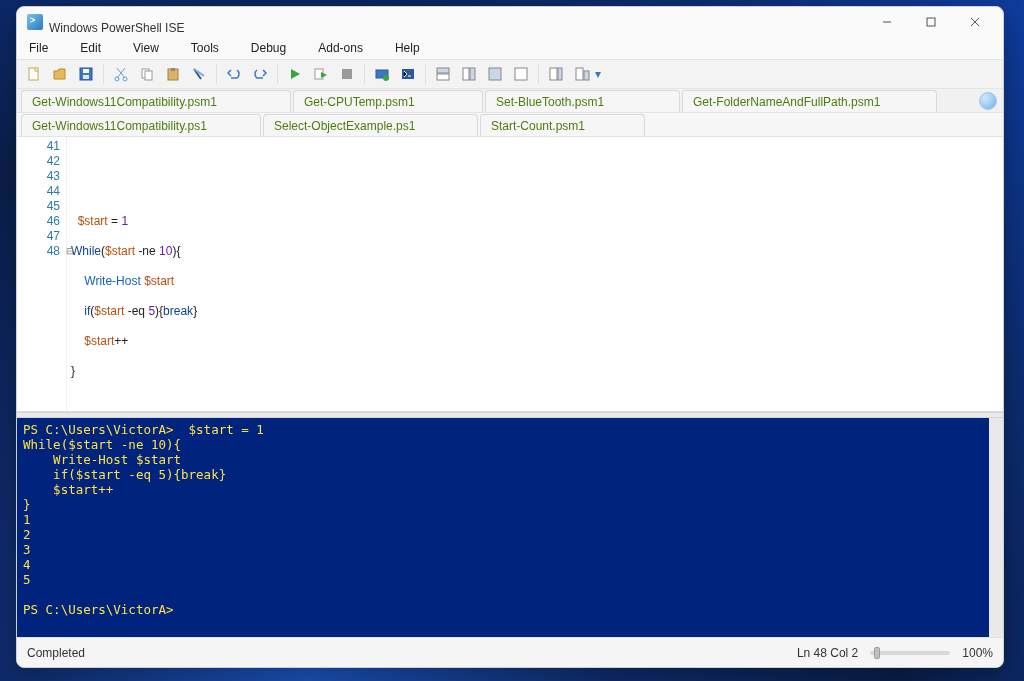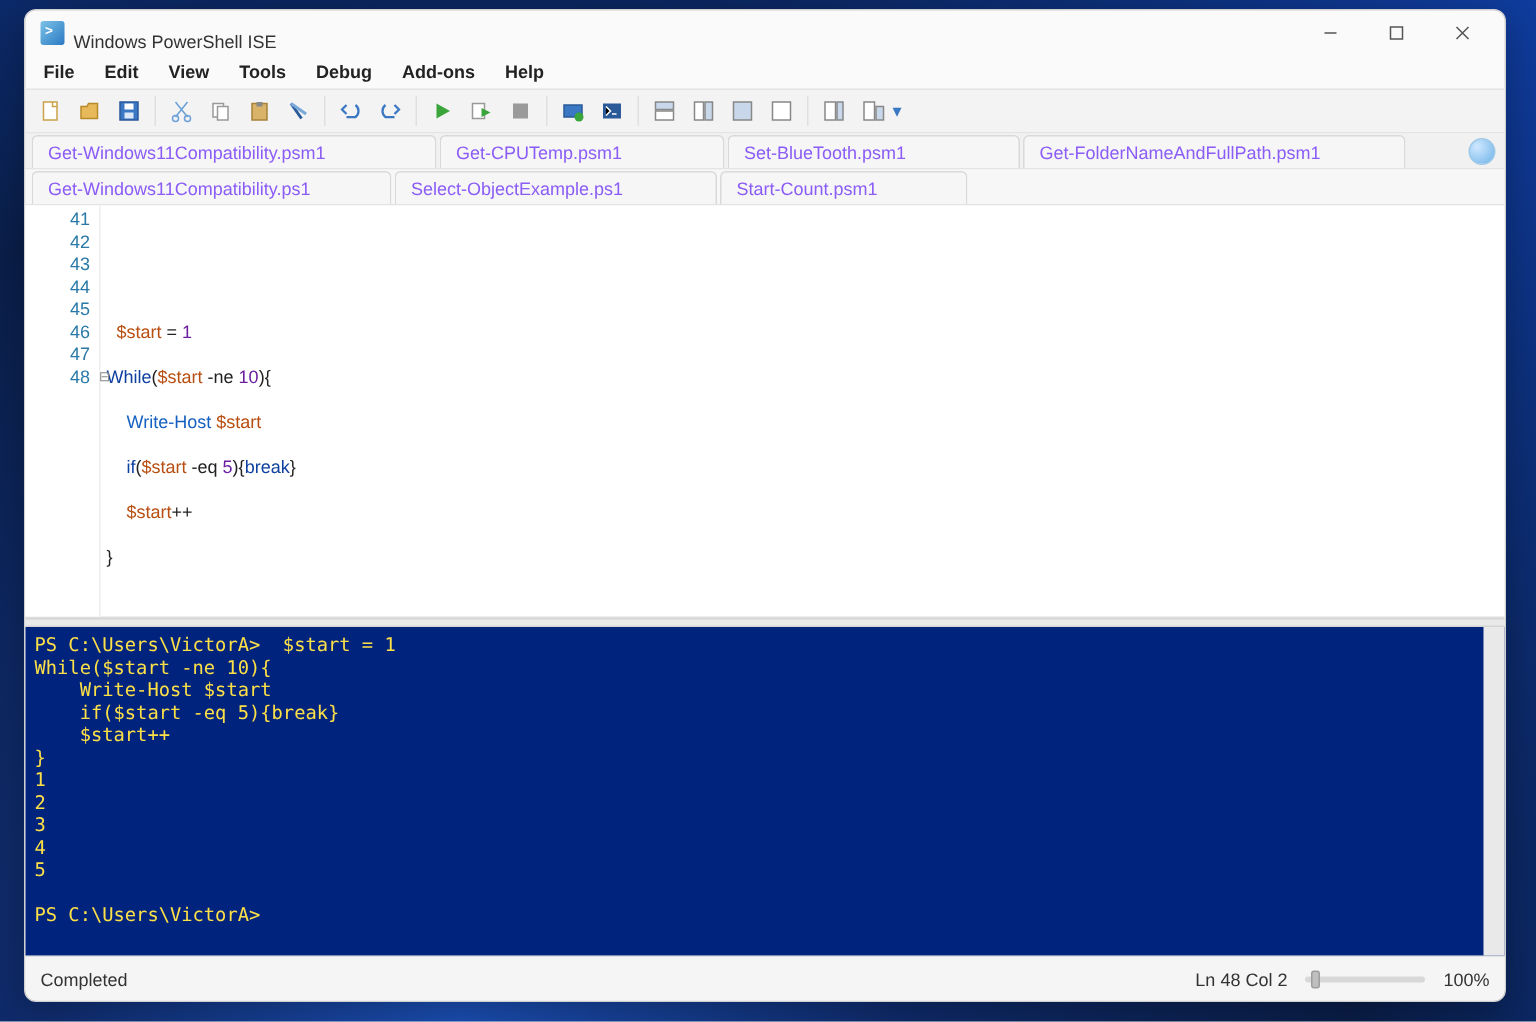--- a/index.html
+++ b/index.html
@@ -16,32 +16,32 @@
   
   .titlebar { height: 30px; display: flex; align-items: center; padding: 0 6px; }
   .appicon { width: 16px; height: 16px; margin: 0 6px 0 4px; background: linear-gradient(135deg,#7cc3e8,#2a78c2); border-radius: 2px; position: relative; }
   .appicon::after { content:">"; color:#fff; font-size:9px; position:absolute; left:3px; top:1px; font-weight:bold; }
   .title { flex: 0 0 auto; color: #333; margin-top: 12px; }
   .titlespacer { flex: 1; }
   .winbtn { width: 44px; height: 30px; display: flex; align-items: center; justify-content: center; color: #666; }
   .winbtn svg { width: 10px; height: 10px; }
 
   
-  .menubar { height: 22px; display: flex; align-items: center; padding: 0 4px; gap: 4px; font-weight: bold; }
+  .menubar { height: 22px; display: flex; align-items: center; padding: 0 4px; gap: 16px; }
   .menuitem { padding: 2px 8px; color: #222; }
 
   
   .toolbar { height: 30px; display: flex; align-items: center; padding: 2px 6px; gap: 4px; background: #f3f3f3; border-top: 1px solid #e4e4e4; border-bottom: 1px solid #e4e4e4; }
   .tbtn { width: 22px; height: 22px; display:flex; align-items:center; justify-content:center; border-radius:3px; }
   .tsep { width: 1px; height: 20px; background: #e0e0e0; margin: 0 2px; }
   .tbtn svg, .tbtn span { display:block; }
 
   
   .tabrow { display: flex; height: 24px; background: #f1f1f1; padding: 0 4px; gap: 0; border-bottom: 1px solid #e4e4e4; align-items: flex-end;}
-  .tab { flex: 0 0 auto; height: 22px; line-height: 22px; padding: 0 10px; background: #f6f6f6; border: 1px solid #d9d9d9; border-bottom: none; border-top-left-radius: 4px; border-top-right-radius: 4px; margin-right: 2px; color: #8b5cf6; position: relative; min-width: 180px; }
+  .tab { flex: 0 0 auto; height: 22px; line-height: 22px; padding: 0 10px; background: #f6f6f6; border: 1px solid #d9d9d9; border-bottom: none; border-top-left-radius: 4px; border-top-right-radius: 4px; margin-right: 2px; color: #4d7c0f; position: relative; min-width: 180px; }
   .tab.active { background: #fff; font-style: italic; color: #111; }
   .tab .closex { position: absolute; right: 6px; top: 3px; color: #666; font-size: 12px; }
   .tabrow .rcircle { margin-left:auto; width:18px; height:18px; border-radius:50%; background: radial-gradient(circle at 30% 30%, #cfe8ff, #6fb3e8); border:1px solid #9ec8e8; align-self:center; margin-right:2px;}
 
   
   .editor { flex: 0 0 210px; background: #fff; display: flex; font-family: Liberation Sans, sans-serif; font-size: 12px; border-bottom: 1px solid #ddd; }
   .gutter { width: 50px; background: #fff; color: #2a7aa8; text-align: right; padding: 2px 6px 2px 2px; border-right:1px solid #eee; line-height: 15px; }
   .gline { height: 15px; }
   .codearea { flex:1; padding: 2px 4px; line-height: 15px; white-space: pre; position: relative; }
   .codeline { height:15px; }

